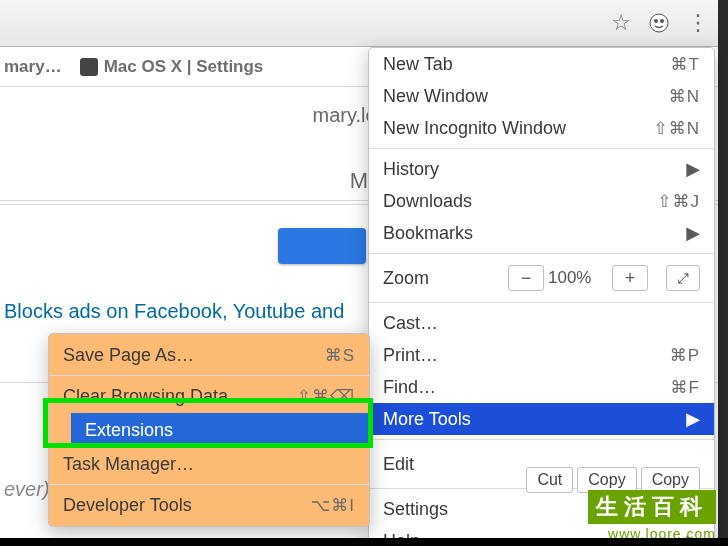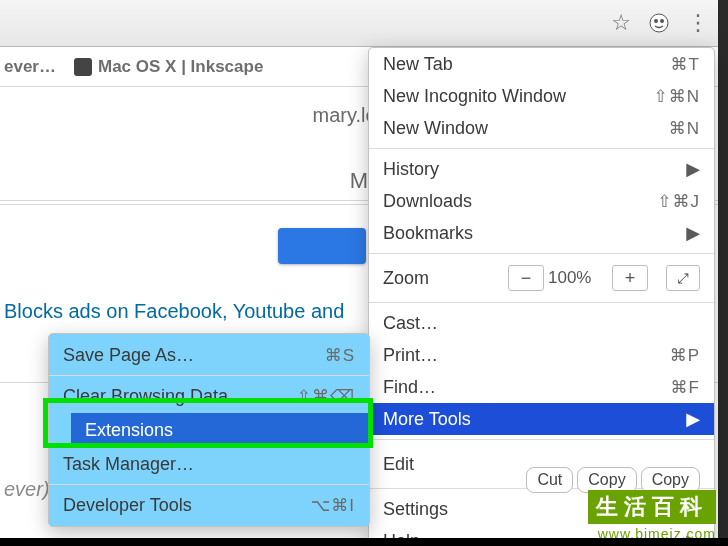--- a/index.html
+++ b/index.html
@@ -103,38 +103,38 @@
   .zoom-pct {
     width: 60px; text-align: left; font-size: 17px; color: #555;
   }
   .fullscreen-btn {
     width: 34px; height: 26px; border: 1px solid #bdbdbd; border-radius: 3px;
     background: #fff; margin-left: 14px;
     display: flex; align-items: center; justify-content: center; font-size: 14px;
   }
   .edit-btns { display: flex; gap: 4px; }
   .edit-btn {
-    height: 26px; padding: 9px 10px; border: 1px solid #bdbdbd; border-radius: 8px;
+    height: 26px; padding: 9px 10px; border: 1px solid #bdbdbd; border-radius: 3px;
     background: #fff; font-size: 16px; color: #444; display: flex; align-items: center; margin-top: 32px;
   }
 
   .stars-frag {
     position: absolute; left: 430px; top: 479px;
     font-size: 17px; color: #333; letter-spacing: 2px;
   }
   .stars-count {
     position: absolute; left: 516px; top: 479px;
     font-size: 17px; color: #9a9a9a; text-decoration: line-through;
   }
 
   
   .sub-menu {
     position: absolute; top: 333px; left: 48px;
     width: 322px;
-    background: #7dd3fc;
+    background: #fdba74;
     border: 1px solid #c2c2c2;
     border-radius: 5px;
     box-shadow: 0 6px 20px rgba(0,0,0,.25);
     font-size: 18px; color: #3a3a3a;
     padding: 4px 0;
   }
   .sm-row {
     height: 34px; display: flex; align-items: center; justify-content: space-between;
     padding: 0 14px;
   }
@@ -178,50 +178,50 @@
         <circle cx="7" cy="8" r="2" fill="#555"></circle>
         <circle cx="13" cy="8" r="2" fill="#555"></circle>
         <path d="M6 13 Q10 16 14 13" stroke="#555" stroke-width="1.3" fill="none"></path>
       </svg>
   </div>
   <div class="menu-btn">⋮</div>
 </div>
 
 <div class="bookmark-bar">
   <div class="bm-item">
-    <span>ever…</span>
+    <span>mary…</span>
   </div>
   <div class="bm-item">
     <span class="favicon"></span>
-    <span>Mac OS X | Inkscape</span>
+    <span>Mac OS X | Settings</span>
   </div>
 </div>
 
 <div class="page-email">mary.loore</div>
 <div class="hr1"></div>
 <div class="page-mid-label">M</div>
 <div class="blue-btn"></div>
 <div class="desc-text">Blocks ads on Facebook, Youtube and</div>
 <div class="hr2"></div>
 <div class="ever">ever)</div>
 <div class="stars-frag">★★★★★</div>
 <div class="stars-count">(2000)</div>
 
 <div class="main-menu">
   <div class="mm-row">
     <span>New Tab</span>
     <span class="mm-shortcut">⌘T</span>
   </div>
   <div class="mm-row">
+    <span>New Window</span>
+    <span class="mm-shortcut">⌘N</span>
+  </div>
+  <div class="mm-row">
     <span>New Incognito Window</span>
     <span class="mm-shortcut">⇧⌘N</span>
-  </div>
-  <div class="mm-row">
-    <span>New Window</span>
-    <span class="mm-shortcut">⌘N</span>
   </div>
   <div class="mm-sep"></div>
   <div class="mm-row">
     <span>History</span>
     <span class="mm-arrow">▶</span>
   </div>
   <div class="mm-row">
     <span>Downloads</span>
     <span class="mm-shortcut">⇧⌘J</span>
   </div>
@@ -294,16 +294,16 @@
   <div class="sm-row">
     <span>Developer Tools</span>
     <span class="mm-shortcut">⌥⌘I</span>
   </div>
 </div>
 
 <div class="highlight-box" style="left:43px; top:398px; width:330px; height:50px;"></div>
 
 <div class="watermark">
   <div class="wm-top">生活百科</div>
-  <div class="wm-url">www.bimeiz.com</div>
+  <div class="wm-url">www.loore.com</div>
 </div>
 
 <div class="fade-bottom"></div>
 
 </body></html>

